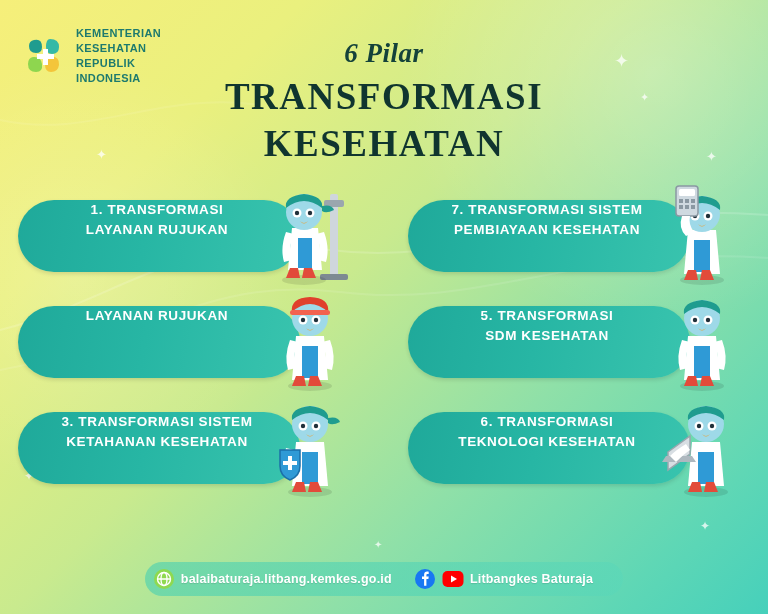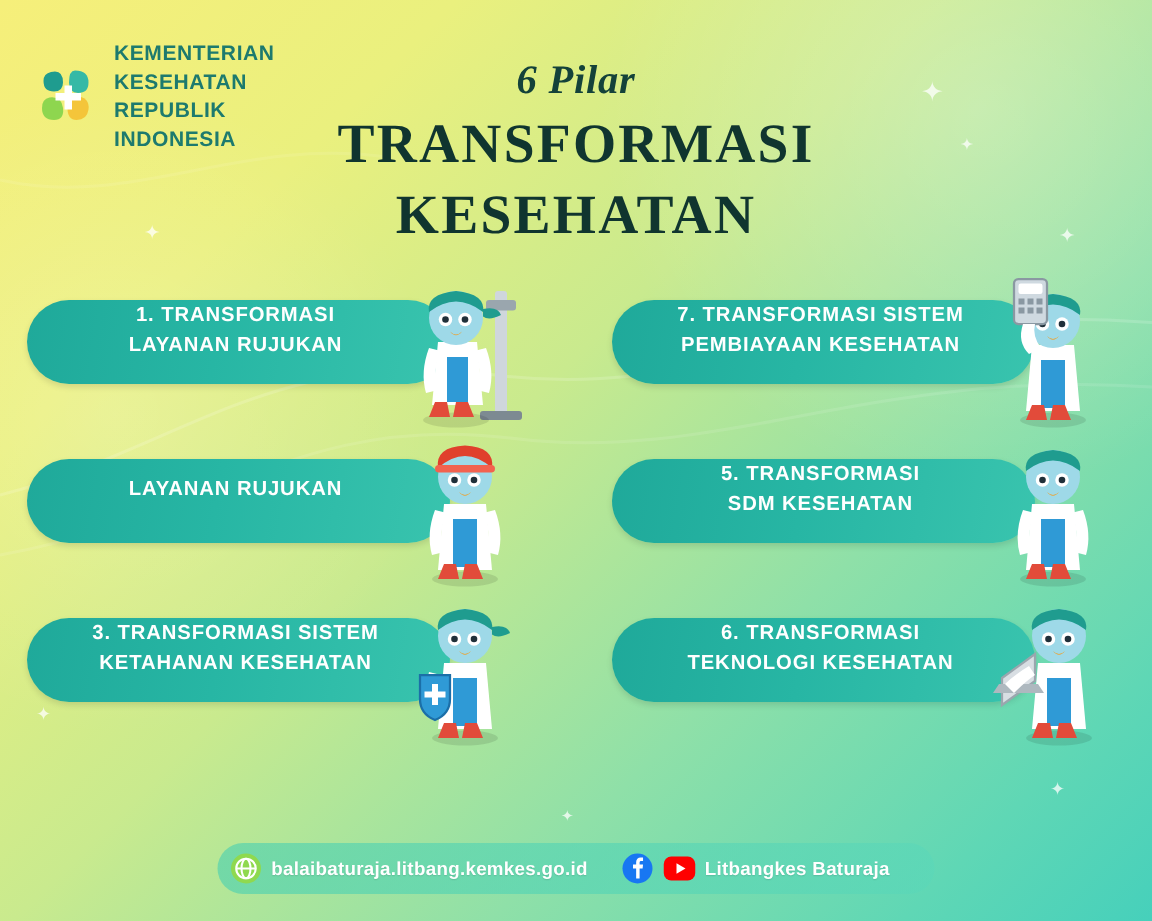--- a/index.html
+++ b/index.html
@@ -19,21 +19,21 @@
   .swirls { position: absolute; inset: 0; pointer-events: none; }
   .sparkle { position: absolute; color: rgba(255,255,255,0.75); font-size: 14px; line-height: 1; }
 
   
   .logo-wrap {
     position: absolute; left: 24px; top: 26px;
     display: flex; align-items: center; gap: 8px;
   }
   .logo-mark { width: 44px; height: 44px; }
   .logo-text {
-    font-size: 14px; font-weight: bold; letter-spacing: .4px;
+    font-size: 11px; font-weight: bold; letter-spacing: .4px;
     color: #1d7a6e; line-height: 1.35;
   }
   .title-block {
     position: absolute; left: 0; right: 0; top: 38px;
     text-align: center; color: #123c35;
   }
   .title-small {
     font-family: "Liberation Serif", serif;
     font-style: italic; font-weight: bold;
     font-size: 27px; color: #14423a; letter-spacing: .5px;
@@ -48,24 +48,24 @@
   .grid {
     position: absolute; left: 0; top: 200px; width: 768px; height: 320px;
   }
   .col { position: absolute; top: 0; width: 360px; }
   .col-left { left: 18px; }
   .col-right { left: 392px; }
 
   .pillar { position: relative; height: 74px; margin-bottom: 32px; }
   .pill {
     position: absolute; left: 0; top: 0;
-    width: 282px; height: 56px;
+    width: 282px; height: 72px;
     border-radius: 36px;
     background: linear-gradient(100deg, #1fa99a 0%, #27b6a4 45%, #39c4ae 100%);
-    display: flex; align-items: center; justify-content: center;
+    display: flex; justify-content: center;
     padding: 0 22px 16px 18px;
     box-shadow: 0 2px 4px rgba(0,0,0,0.12);
   }
   .pill-text {
     color: #ffffff; font-weight: bold; font-size: 13.5px;
     letter-spacing: .6px; line-height: 1.5; text-align: center;
   }
   .mascot {
     position: absolute; right: 18px; top: -22px;
     width: 96px; height: 112px;

